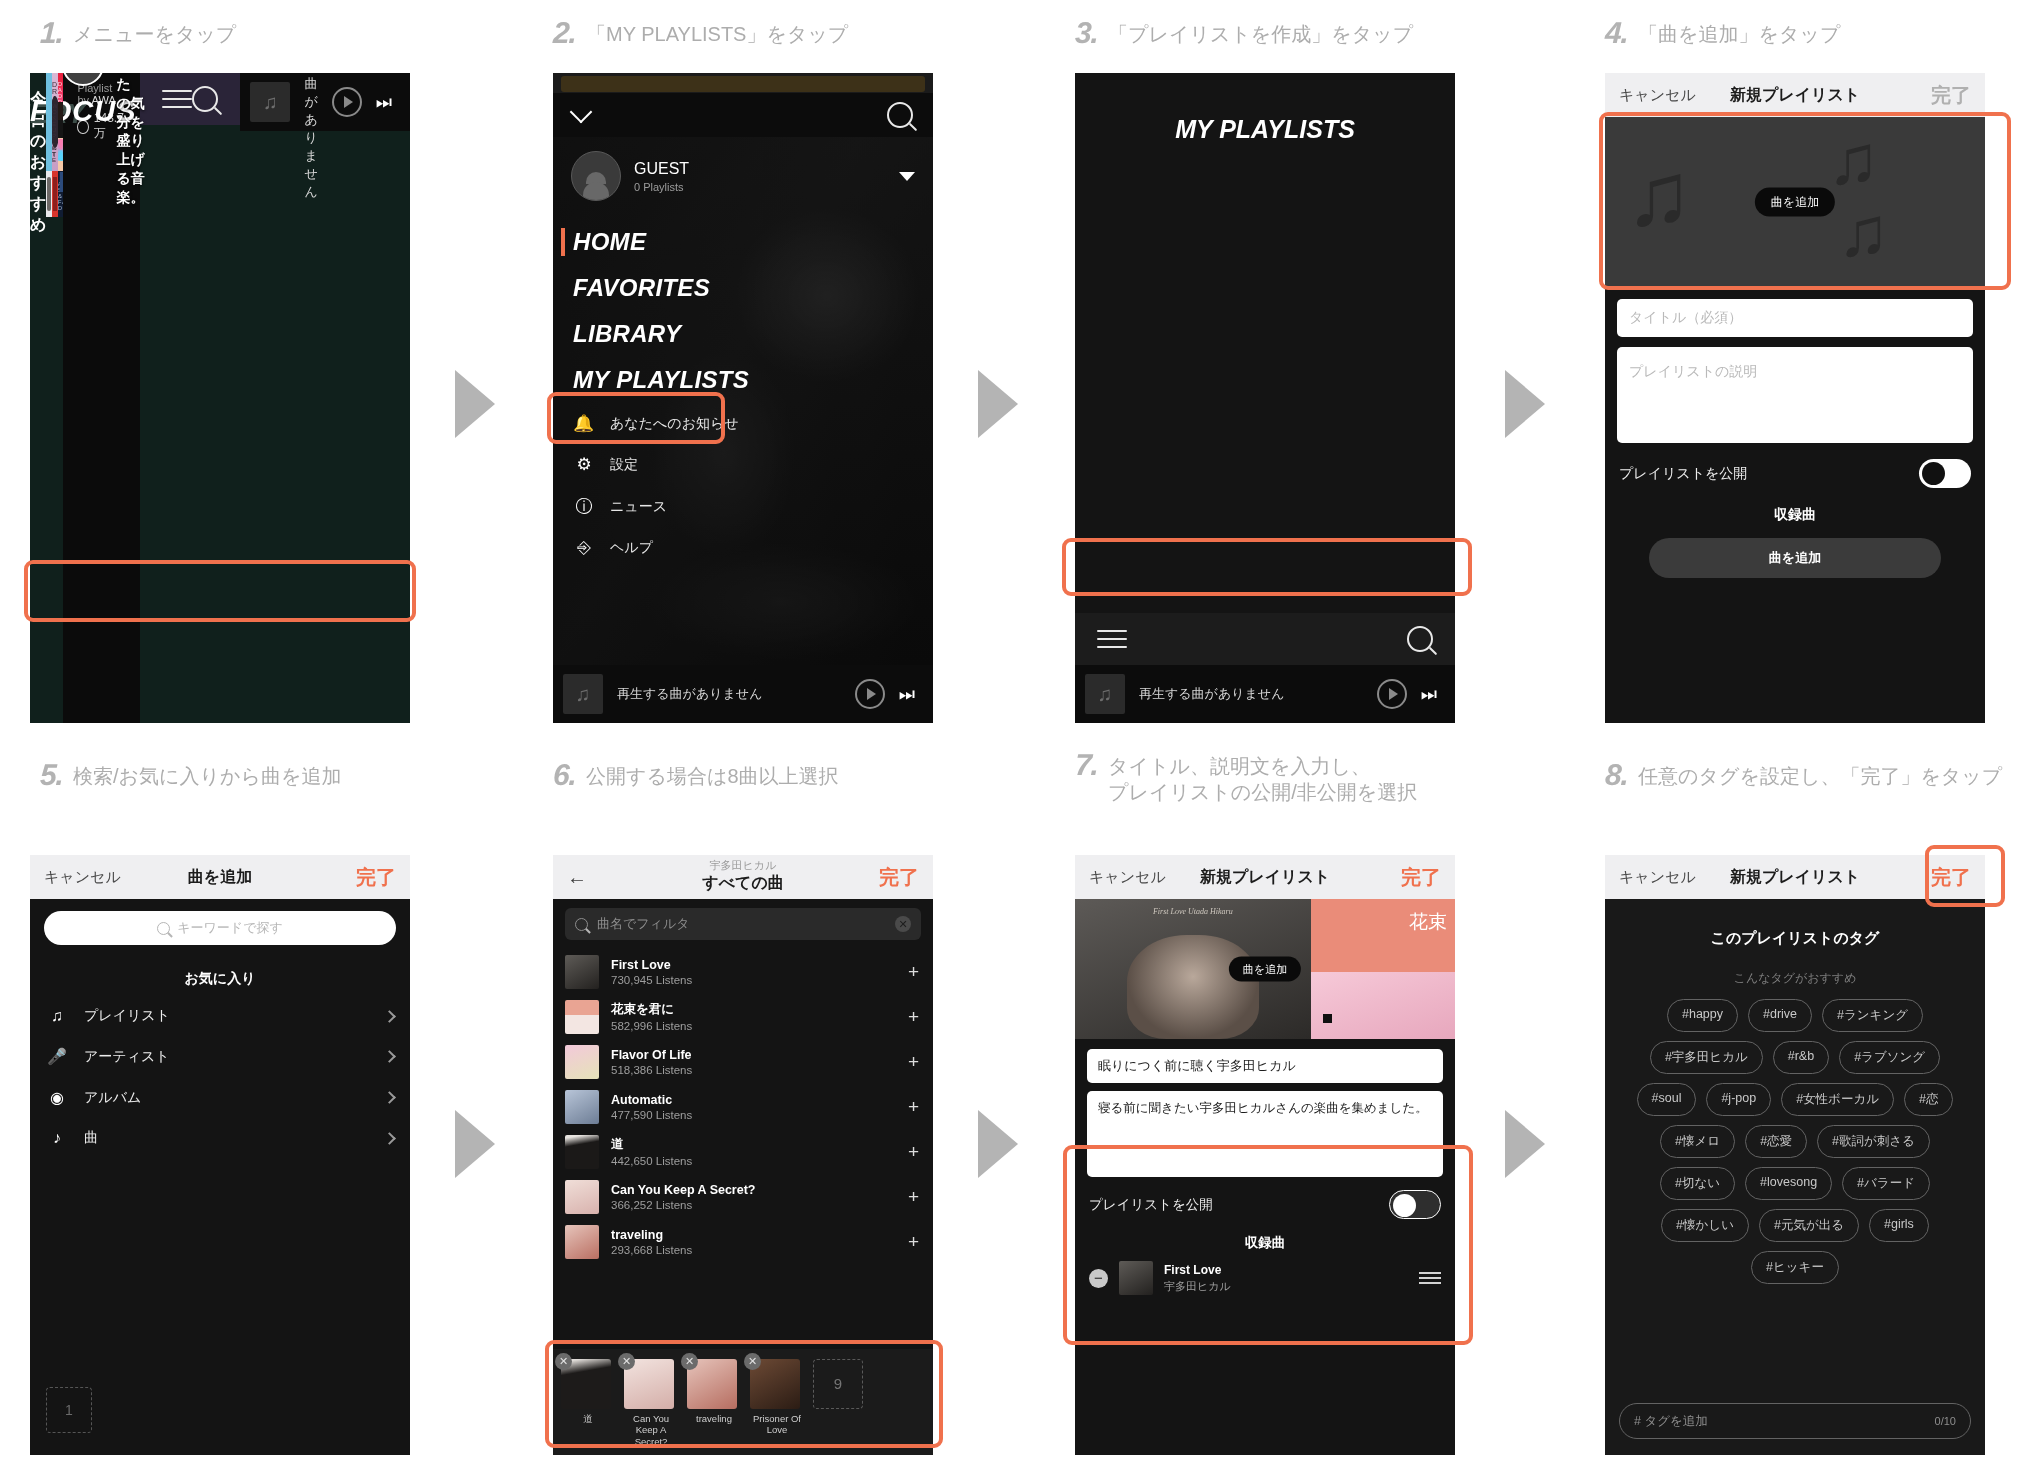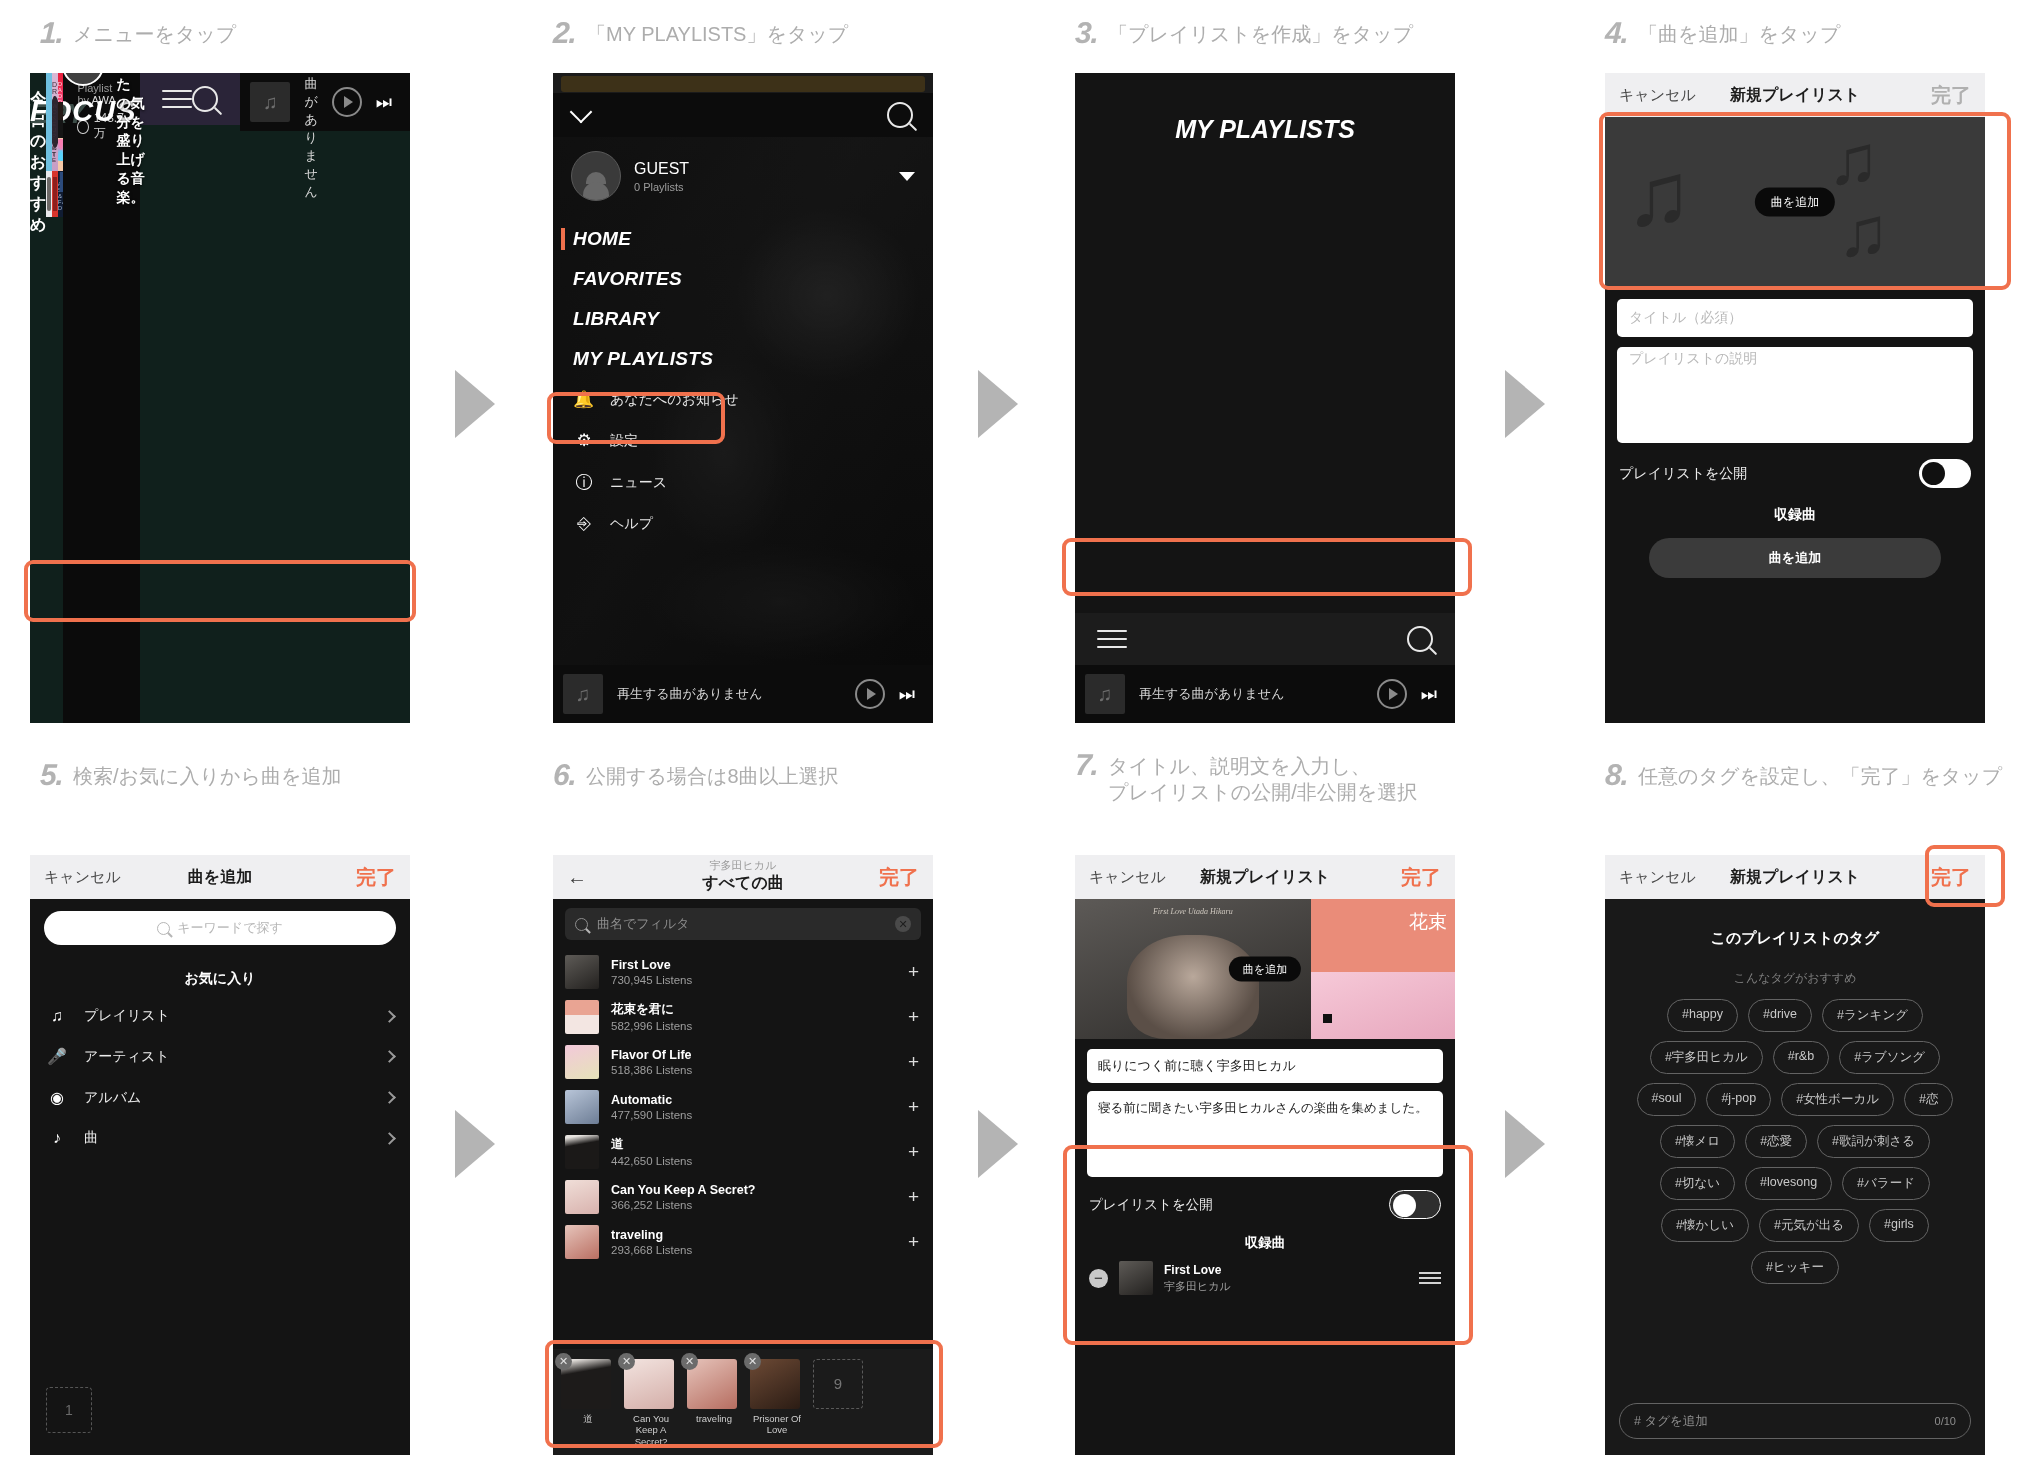--- a/index.html
+++ b/index.html
@@ -146,21 +146,21 @@
   .p2-user{position:relative;display:flex;align-items:center;gap:13px;padding:14px 18px 0;}
   .p2-av{width:50px;height:50px;border-radius:50%;background:#3a3a3a;border:1px solid #585858;
      display:flex;align-items:flex-end;justify-content:center;overflow:hidden;}
   .p2-av::after{content:"";width:26px;height:18px;background:#686868;border-radius:13px 13px 0 0;
      box-shadow:0 -13px 0 -3px #686868;}
   .p2-uname{color:#fff;font-size:16px;font-weight:500;}
   .p2-upl{color:#9d9d9d;font-size:11px;margin-top:3px;}
   .p2-caret{margin-left:auto;width:0;height:0;border-left:8px solid transparent;
      border-right:8px solid transparent;border-top:9px solid #fff;}
   .p2-main{position:relative;padding-top:18px;}
-  .p2-big{font-style:italic;font-weight:bold;font-size:19px;color:#fff;padding:9px 0 9px 20px;
+  .p2-big{font-style:italic;font-weight:bold;font-size:24px;color:#fff;padding:9px 0 9px 20px;
      position:relative;letter-spacing:.3px;}
   .p2-big.sel::before{content:"";position:absolute;left:8px;top:9px;bottom:9px;width:4px;background:#f0714d;}
   .p2-row{display:flex;align-items:center;gap:15px;padding:10px 0 10px 20px;position:relative;}
   .p2-row span.lb{color:#e7e7e7;font-size:14px;}
   .p2-ic{width:22px;display:flex;justify-content:center;color:#fff;font-size:17px;}
 
   
   .p3{background:#141414;display:flex;flex-direction:column;}
   .p3-title{font-style:italic;font-weight:bold;font-size:25px;color:#fff;text-align:center;padding:42px 0 0;}
   .p3-spacer{flex:1;}
@@ -169,21 +169,21 @@
     justify-content:center;color:#fff;font-size:15px;font-weight:bold;}
 
   
   .p4{background:#141414;display:flex;flex-direction:column;}
   .p4-art{height:170px;background:#3a3a3a;position:relative;overflow:hidden;}
   .note{position:absolute;color:#2a2a2a;font-size:90px;line-height:1;}
   .p4-badge{position:absolute;left:50%;top:50%;transform:translate(-50%,-50%);
     background:#0a0a0a;color:#fff;font-size:12px;padding:6px 16px;border-radius:16px;}
   .p4-field{margin:12px 12px 0;background:#fff;border-radius:5px;height:38px;
     display:flex;align-items:center;padding:0 12px;color:#b9b9b9;font-size:14px;}
-  .p4-area{margin:10px 12px 0;background:#fff;border-radius:5px;height:96px;padding:3px 12px;
+  .p4-area{margin:10px 12px 0;background:#fff;border-radius:5px;height:96px;padding:16px 12px;
     color:#b9b9b9;font-size:14px;}
   .p4-toggle-row{display:flex;align-items:center;justify-content:space-between;padding:16px 14px 14px;}
   .p4-toggle-row .lb{color:#ededed;font-size:14px;}
   .toggle{width:52px;height:29px;border-radius:15px;background:#fff;position:relative;}
   .toggle::after{content:"";position:absolute;left:3px;top:3px;width:23px;height:23px;border-radius:50%;background:#111;}
   .toggle.out{background:#2e2e2e;border:1.5px solid #fff;}
   .toggle.out::after{background:#fff;}
   .p4-sec{text-align:center;color:#fff;font-size:14px;font-weight:bold;padding:4px 0 14px;}
   .p4-addbtn{margin:0 44px;background:#3b3b3b;border-radius:22px;height:40px;display:flex;
     align-items:center;justify-content:center;color:#fff;font-size:13px;font-weight:bold;}

